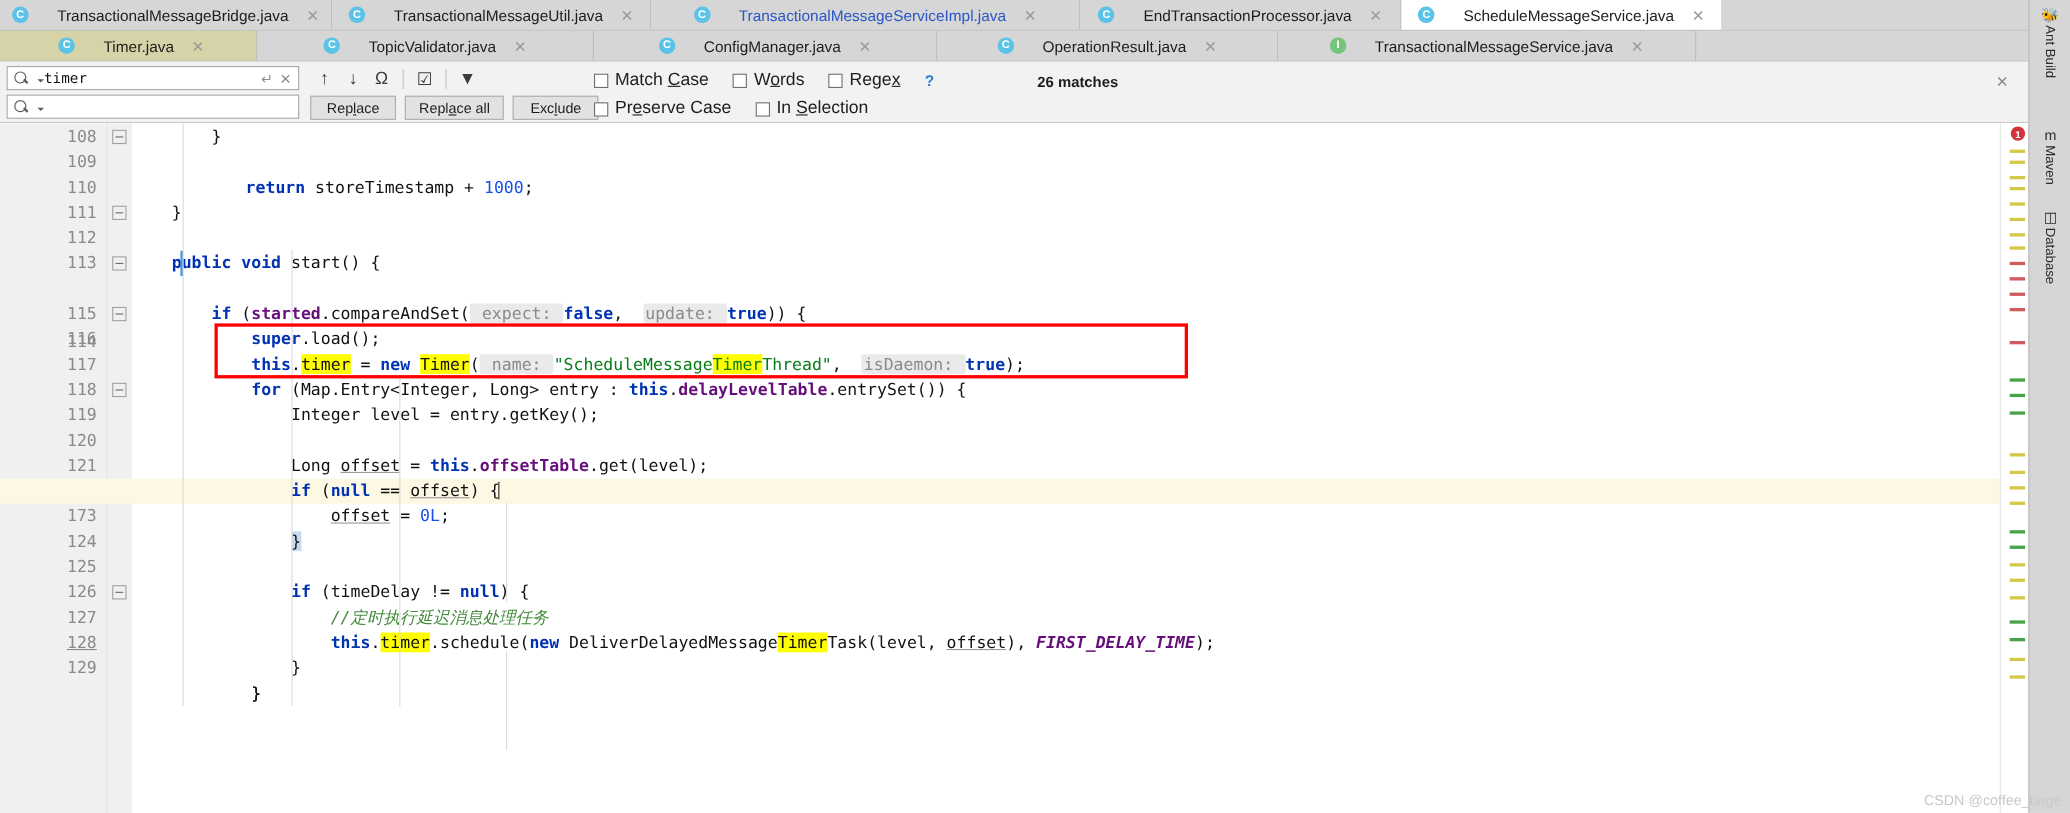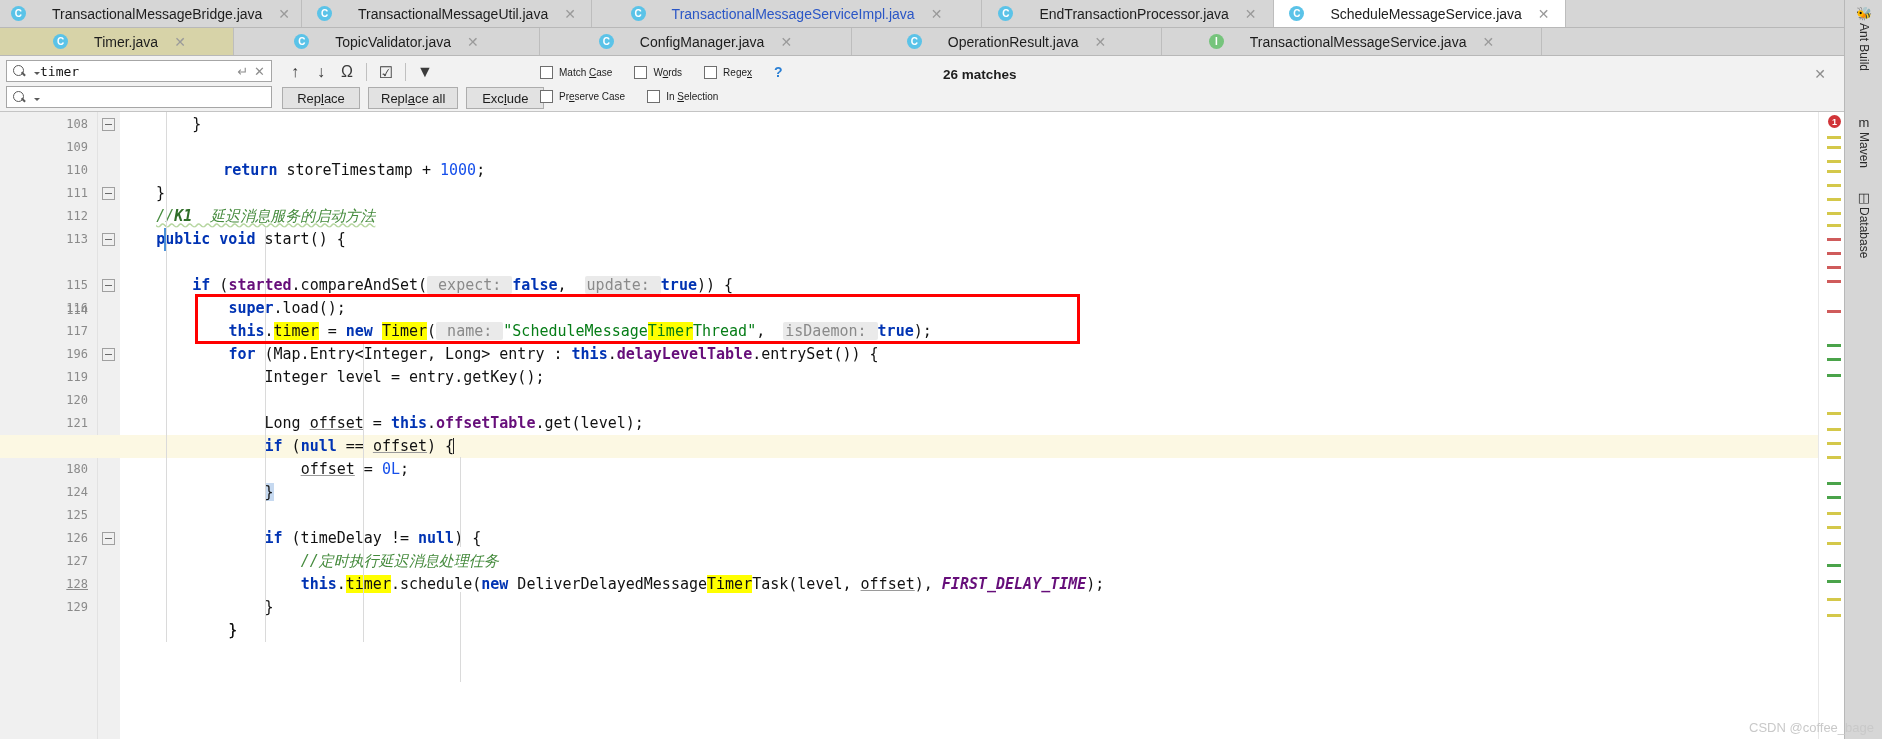--- a/index.html
+++ b/index.html
@@ -105,21 +105,21 @@
   .btn {
     height: 22px; min-width: 78px;
     padding: 0 12px;
     background: #e2e2e2;
     border: 1px solid #adadad;
     font-size: 13px; color: #1d1d1d;
     display: inline-flex; align-items: center; justify-content: center;
   }
   .btn u { text-decoration: underline; }
 
-  .chk { display: inline-flex; align-items: center; gap: 6px; font-size: 10px; color: #1d1d1d; }
+  .chk { display: inline-flex; align-items: center; gap: 6px; font-size: 16px; color: #1d1d1d; }
   .chk .box {
     width: 13px; height: 13px; border: 1px solid #6e6e6e; background: #fff; flex: 0 0 auto;
   }
   .chk u { text-decoration: underline; }
   .help-q { color: #2a7fd4; font-weight: bold; font-size: 14px; }
   .matches { font-size: 13.5px; color: #1d1d1d; font-weight: bold; }
   .panel-close { position: absolute; right: 10px; top: 8px; color: #8d8d8d; font-size: 14px; }
 
   
   .editor {
@@ -136,21 +136,21 @@
   .fold-col {
     position: absolute; left: 98px; top: 0; width: 22px; bottom: 0;
     background: #f0f0f0;
   }
   .code-area { position: absolute; left: 120px; top: 0; right: 0; bottom: 0; }
 
   .ln {
     position: absolute; left: 0; width: 88px;
     text-align: right;
     font-family: "DejaVu Sans Mono", monospace;
-    font-size: 12px; color: #8a8a8a;
+    font-size: 15px; color: #8a8a8a;
     line-height: 23px; height: 23px;
   }
   .ln.cur { color: #3a3a3a; }
   .ln-hl { position: absolute; left: 0; right: 0; height: 23px; background: #fcf8e3; }
 
   .fold {
     position: absolute; left: 102px; width: 13px; height: 13px;
     border: 1px solid #a0a0a0; background: #f0f0f0;
     display: flex; align-items: center; justify-content: center;
   }
@@ -375,26 +375,26 @@
         <div class="ln" style="top: 1px;">108</div>
         <div class="ln" style="top: 24px;">109</div>
         <div class="ln" style="top: 47px;">110</div>
         <div class="ln" style="top: 70px;">111</div>
         <div class="ln" style="top: 93px;">112</div>
         <div class="ln" style="top: 116px;">113</div>
         <div class="ln" style="top: 139px; margin-top: 48px;">114</div>
         <div class="ln" style="top: 162px;">115</div>
         <div class="ln" style="top: 185px;">116</div>
         <div class="ln" style="top: 208px;">117</div>
-        <div class="ln" style="top: 231px;">196</div>
+        <div class="ln" style="top: 231px;">118</div>
         <div class="ln" style="top: 254px;">119</div>
         <div class="ln" style="top: 277px;">120</div>
         <div class="ln" style="top: 300px;">121</div>
         <div class="ln cur" style="top: 323px;">122</div>
-        <div class="ln" style="top: 346px;">180</div>
+        <div class="ln" style="top: 346px;">173</div>
         <div class="ln" style="top: 369px;">124</div>
         <div class="ln" style="top: 392px;">125</div>
         <div class="ln" style="top: 415px;">126</div>
         <div class="ln" style="top: 438px;">127</div>
         <div class="ln" style="top: 461px; text-decoration: underline;">128</div>
         <div class="ln" style="top: 484px;">129</div>
       </div>
     <div class="fold-col">
         <div class="fold" style="top: 6px; left: 4px;"></div>
         <div class="fold" style="top: 75px; left: 4px;"></div>
@@ -403,21 +403,20 @@
         <div class="fold" style="top: 236px; left: 4px;"></div>
         <div class="fold" style="top: 328px; left: 4px;"></div>
         <div class="fold" style="top: 420px; left: 4px;"></div>
       </div>
     <div class="code-area">
       <div class="ln-hl" id="line-highlight" style="top: 323px; left: -120px; right: 0px;"></div>
     <div class="cl" style="top: 1px;">        }</div>
         <div class="cl" style="top: 24px;"></div>
         <div class="cl" style="top: 47px; margin-left: 31px;">        <span class="kw">return</span> storeTimestamp + <span class="num">1000</span>;</div>
         <div class="cl" style="top: 70px;">    }</div>
-        <div class="cl" style="top: 93px;">    <span class="cmt squig">//<b>K1</b>  延迟消息服务的启动方法</span></div>
         <div class="cl" style="top: 116px;">    <span class="kw">public</span> <span class="kw">void</span> start() {</div>
         <div class="cl" style="top: 162px;">        <span class="kw">if</span> (<span class="fld">started</span>.compareAndSet(<span class="hint"> expect: </span><span class="kw">false</span>,  <span class="hint">update: </span><span class="kw">true</span>)) {</div>
         <div class="cl" style="top: 185px;">            <span class="kw">super</span>.load();</div>
         <div class="cl" style="top: 208px;">            <span class="kw">this</span>.<span class="hl">timer</span> = <span class="kw">new</span> <span class="hl">Timer</span>(<span class="hint"> name: </span><span class="str">"ScheduleMessage</span><span class="hl" style="color:#067d17">Timer</span><span class="str">Thread"</span>,  <span class="hint">isDaemon: </span><span class="kw">true</span>);</div>
         <div class="cl" style="top: 231px;">            <span class="kw">for</span> (Map.Entry&lt;Integer, Long&gt; entry : <span class="kw">this</span>.<span class="fld">delayLevelTable</span>.entrySet()) {</div>
         <div class="cl" style="top: 254px;">                Integer level = entry.getKey();</div>
         <div class="cl" style="top: 300px;">                Long <span class="und">offset</span> = <span class="kw">this</span>.<span class="fld">offsetTable</span>.get(level);</div>
         <div class="cl" style="top: 323px;">                <span class="kw">if</span> (<span class="kw">null</span> == <span class="und">offset</span>) {<span class="caret"></span></div>
         <div class="cl" style="top: 346px;">                    <span class="und">offset</span> = <span class="num">0L</span>;</div>
         <div class="cl" style="top: 369px;">                <span style="background:#c6d9f0">}</span></div>

